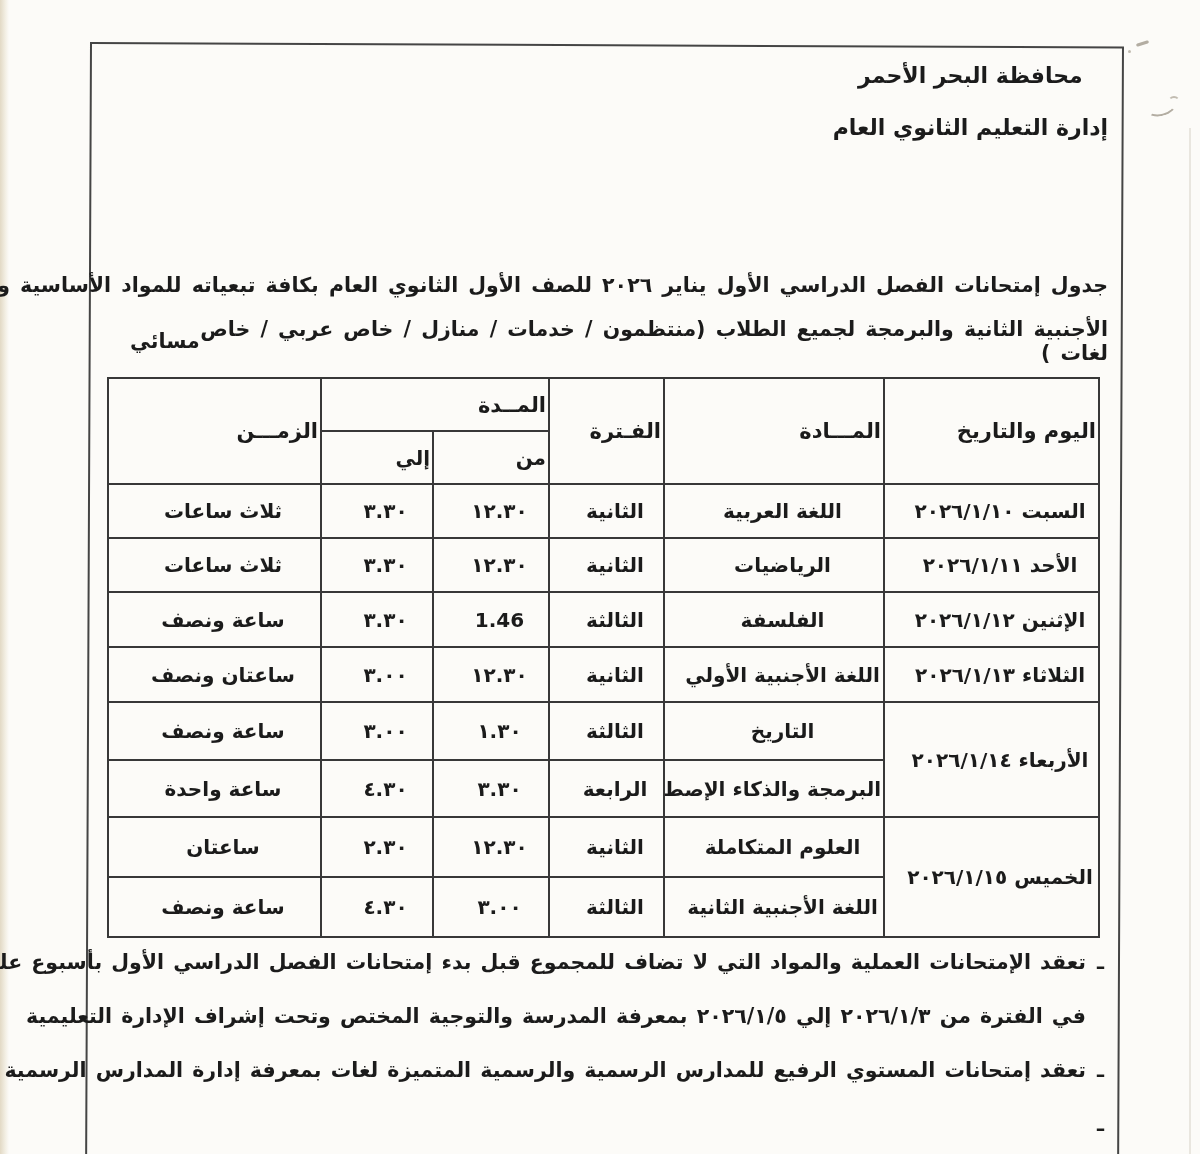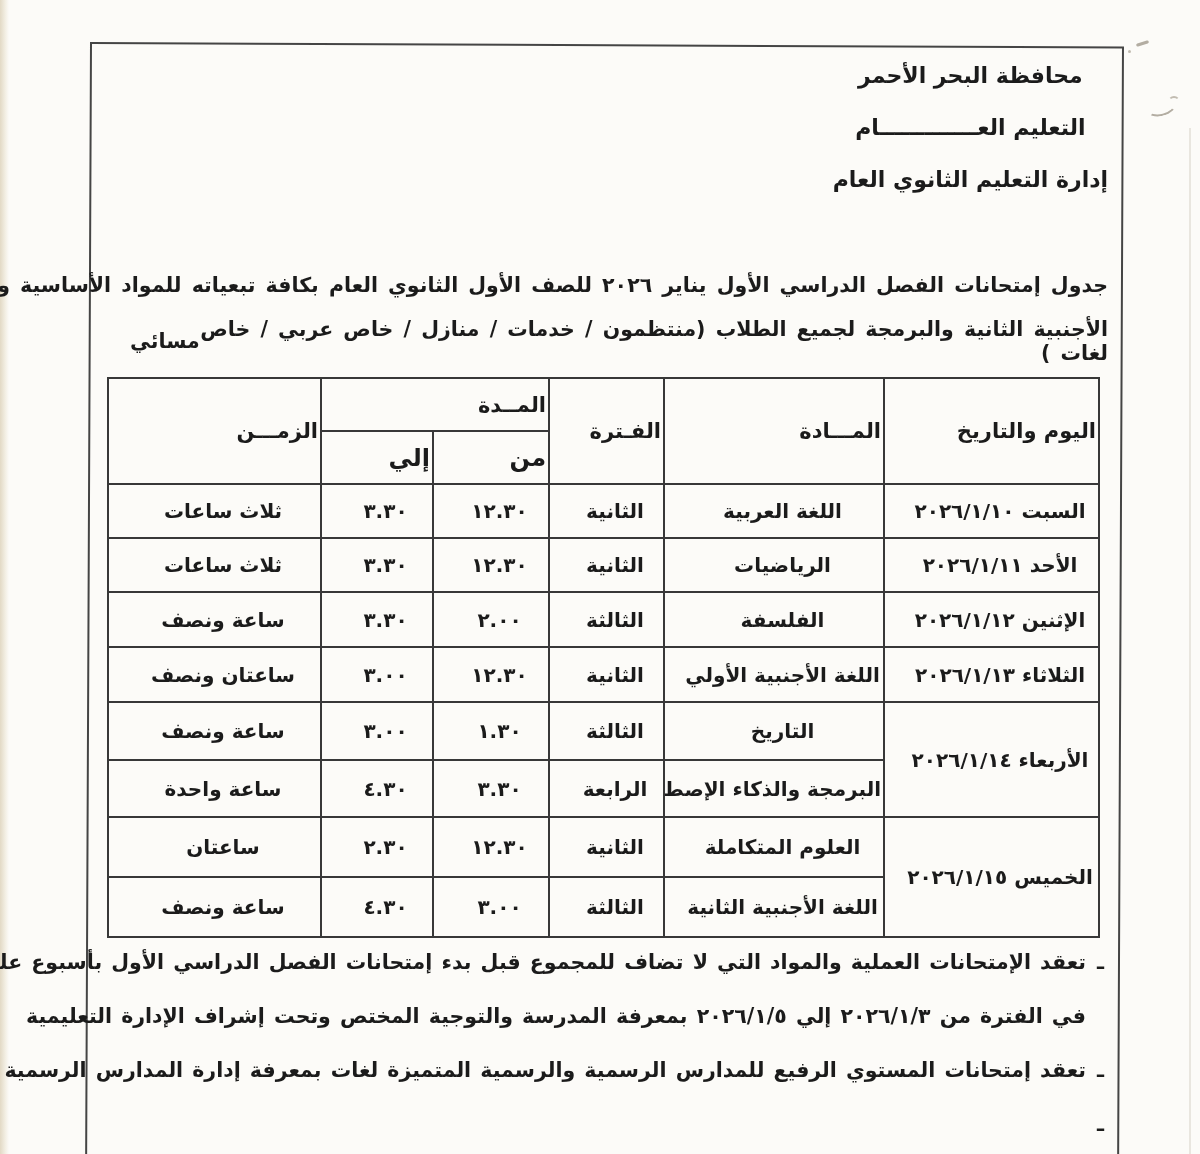--- a/index.html
+++ b/index.html
@@ -29,21 +29,21 @@
   .title-block{position:absolute;top:257px;right:92px;left:104px;direction:rtl;
     font-size:20.5px;word-spacing:3px;}
   .title-line1{height:56px;display:flex;align-items:center;white-space:nowrap;}
   .title-line2{height:56px;display:flex;align-items:center;justify-content:space-between;padding-left:26px;}
   
   table.exam{position:absolute;top:377px;left:107px;width:991px;border-collapse:collapse;
     direction:rtl;table-layout:fixed;}
   table.exam th,table.exam td{border:2px solid #383838;text-align:center;vertical-align:middle;
     font-weight:bold;padding:0 2px;overflow:hidden;}
   table.exam th{font-size:21px;text-align:right;}
-  table.exam th.sub{font-size:24px;margin-top:8px;}
+  table.exam th.sub{font-size:20px;margin-top:8px;}
   table.exam td{font-size:20px;padding-left:19px;}
   td.subject{font-size:19px;white-space:nowrap;}
   td.daydate{font-size:19.5px;white-space:nowrap;}
   thead tr{height:53px;}
   tr.r0,tr.r1{height:54px;}
   tr.r2,tr.r3{height:55px;}
   tr.r4{height:58px;}
   tr.r5{height:57px;}
   tr.r6,tr.r7{height:60px;}
   
@@ -62,21 +62,20 @@
   <div class="page-edge-line"></div>
   <div class="tick-mark"></div>
   <div class="tick-dot"></div>
   <div class="squiggle"></div>
   <div class="squiggle2"></div>
 
   <div class="frame"></div>
 
   <div class="letterhead">
     <div>محافظة البحر الأحمر</div>
-    <div>التعليم العـــــــــــــام</div>
     <div>إدارة التعليم الثانوي العام</div>
   </div>
 
   <div class="title-block">
     <div class="title-line1">جدول إمتحانات الفصل الدراسي الأول يناير ٢٠٢٦ للصف الأول الثانوي العام بكافة تبعياته للمواد الأساسية واللغة</div>
     <div class="title-line2">
       <span>الأجنبية الثانية والبرمجة لجميع الطلاب (منتظمون / خدمات / منازل / خاص عربي / خاص لغات )</span>
       <span>مسائي</span>
     </div>
   </div>
@@ -117,21 +116,21 @@
         <td class="subject">الرياضيات</td>
         <td>الثانية</td>
         <td>١٢.٣٠</td>
         <td>٣.٣٠</td>
         <td>ثلاث ساعات</td>
       </tr>
       <tr class="r2">
         <td class="daydate">الإثنين ٢٠٢٦/١/١٢</td>
         <td class="subject">الفلسفة</td>
         <td>الثالثة</td>
-        <td>٢.٠٠</td>
+        <td>1.46</td>
         <td>٣.٣٠</td>
         <td>ساعة ونصف</td>
       </tr>
       <tr class="r3">
         <td class="daydate">الثلاثاء ٢٠٢٦/١/١٣</td>
         <td class="subject">اللغة الأجنبية الأولي</td>
         <td>الثانية</td>
         <td>١٢.٣٠</td>
         <td>٣.٠٠</td>
         <td>ساعتان ونصف</td>

